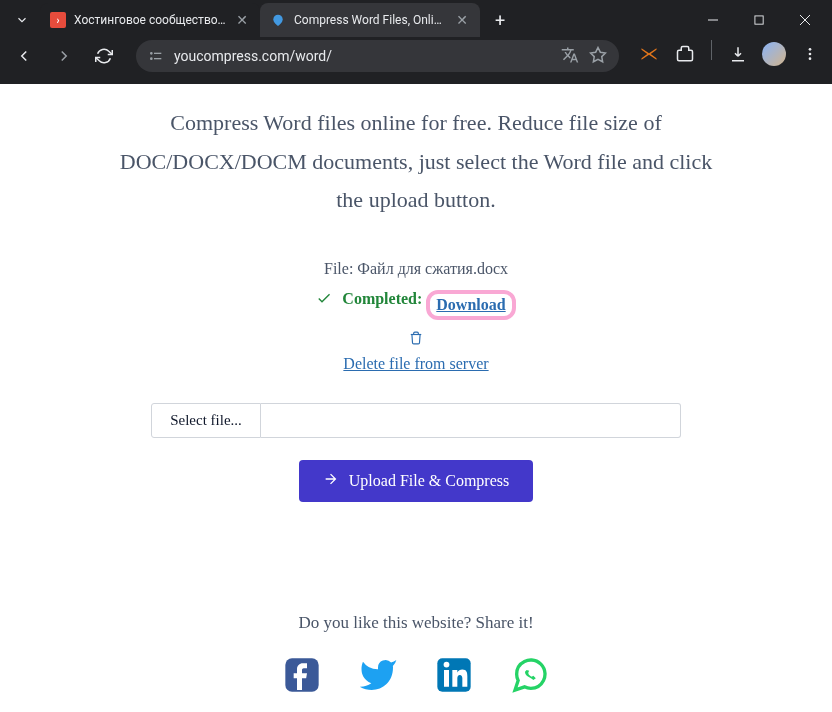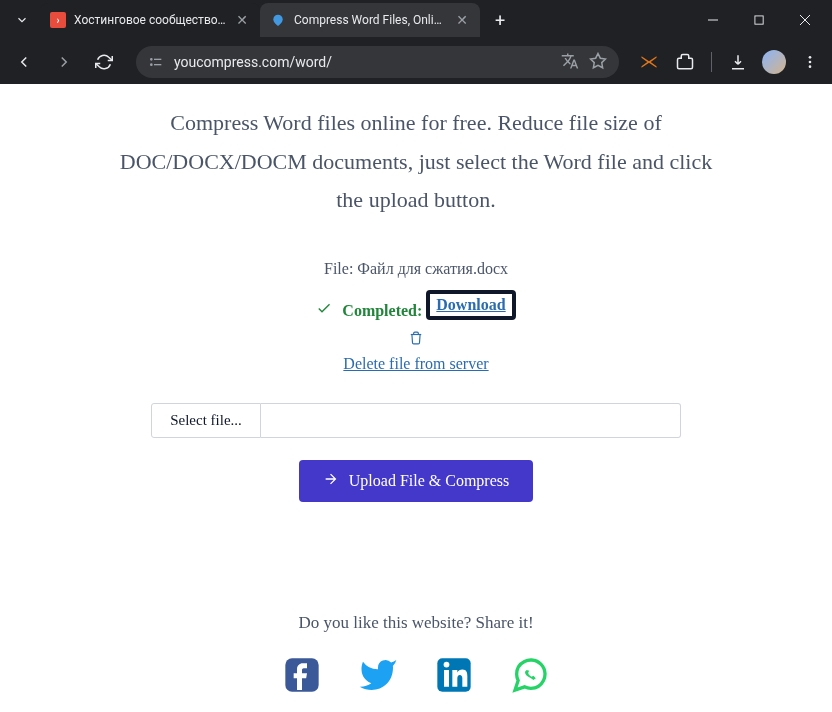--- a/index.html
+++ b/index.html
@@ -92,21 +92,21 @@
       width: 46px;
       display: flex;
       align-items: center;
       justify-content: center;
       color: #e8eaed;
       cursor: pointer;
     }
     .toolbar {
       height: 44px;
       display: flex;
-      align-items: center;
+      align-items: flex-start;
       padding: 0 8px;
       gap: 8px;
     }
     .nav-btn {
       width: 32px;
       height: 32px;
       display: flex;
       align-items: center;
       justify-content: center;
       color: #9aa0a6;
@@ -181,36 +181,36 @@
       font-family: Georgia, serif;
       font-size: 16px;
       color: #4a5568;
       margin-bottom: 12px;
     }
     .status-line {
       font-family: Georgia, serif;
       font-size: 16px;
       color: #4a5568;
       display: flex;
-      align-items: flex-end;
+      align-items: flex-start;
       justify-content: center;
       gap: 4px;
       margin-bottom: 10px;
     }
     .check-icon { color: #22863a; margin-right: 6px; }
     .completed-text { color: #22863a; font-weight: bold; }
     .download-link {
       color: #2b6cb0;
       font-weight: bold;
       text-decoration: underline;
       cursor: pointer;
     }
     .download-highlight {
-      border: 4px solid #0f172a;
-      border-radius: 4px;
+      border: 4px solid #f9a8d4;
+      border-radius: 12px;
       padding: 2px 6px;
       display: inline-block;
     }
     .stats-text {
       color: #2b6cb0;
       font-weight: bold;
       text-decoration: underline;
     }
     .delete-line {
       font-family: Georgia, serif;

